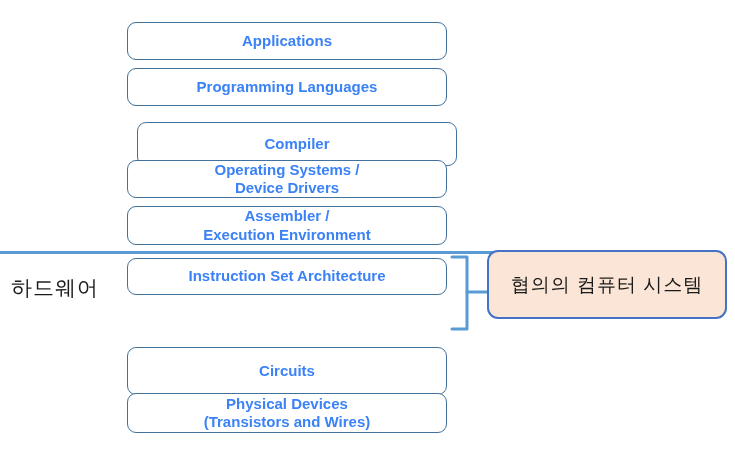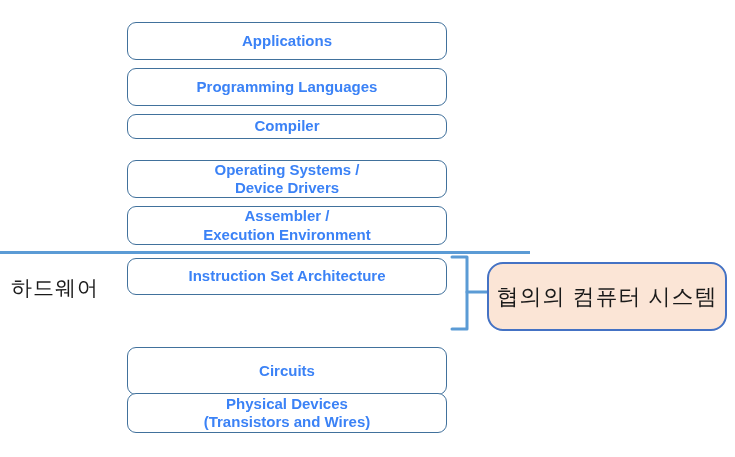--- a/index.html
+++ b/index.html
@@ -38,21 +38,21 @@
     justify-content: center;
     text-align: center;
     color: #3b82f6;
     font-weight: bold;
     font-size: 15px;
     line-height: 1.22;
   }
   .layer span { display: block; }
   .b1 { top: 22px;  height: 38px; }
   .b2 { top: 68px;  height: 38px; }
-  .b3 { top: 114px; height: 25px; }
+  .b3 { top: 122px; height: 44px; margin-left: 10px; }
   .b4 { top: 160px; height: 38px; }
   .b5 { top: 206px; height: 39px; }
   .b6 { top: 258px; height: 37px; }
   .b7 { top: 301px; height: 39px; }
   .b8 { top: 347px; height: 48px; }
   .b9 { top: 393px; height: 40px; }
   .divider {
     position: absolute;
     left: 0;
     top: 251px;
@@ -61,32 +61,32 @@
     background: #5B9BD5;
   }
   .bracket {
     position: absolute;
     left: 450px;
     top: 253px;
   }
   .callout {
     position: absolute;
     left: 487px;
-    top: 262px;
+    top: 250px;
     width: 240px;
     height: 69px;
     box-sizing: border-box;
     background: #FBE5D6;
     border: 2px solid #4472C4;
-    border-radius: 16px;
+    border-radius: 11px;
     display: flex;
     align-items: center;
     justify-content: center;
     color: #1a1a1a;
-    font-size: 22px;
+    font-size: 19px;
     letter-spacing: 1px;
     white-space: nowrap;
   }
 </style>
 </head>
 <body>
 
 <div class="canvas">
 
   <div class="side-label hw">하드웨어</div>

